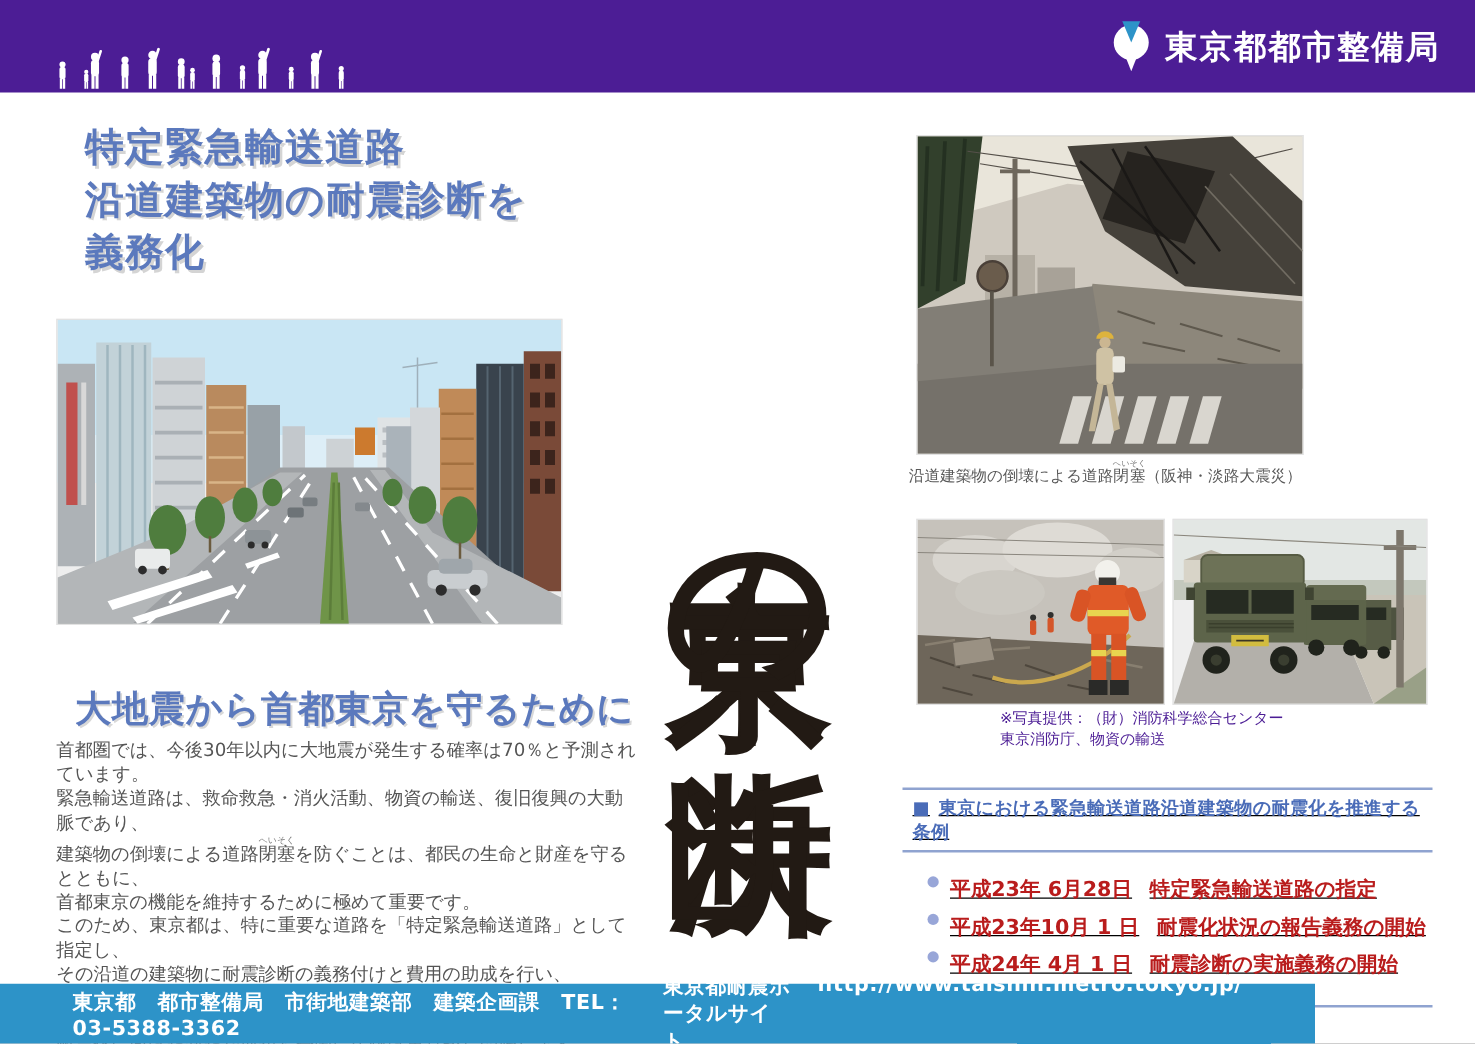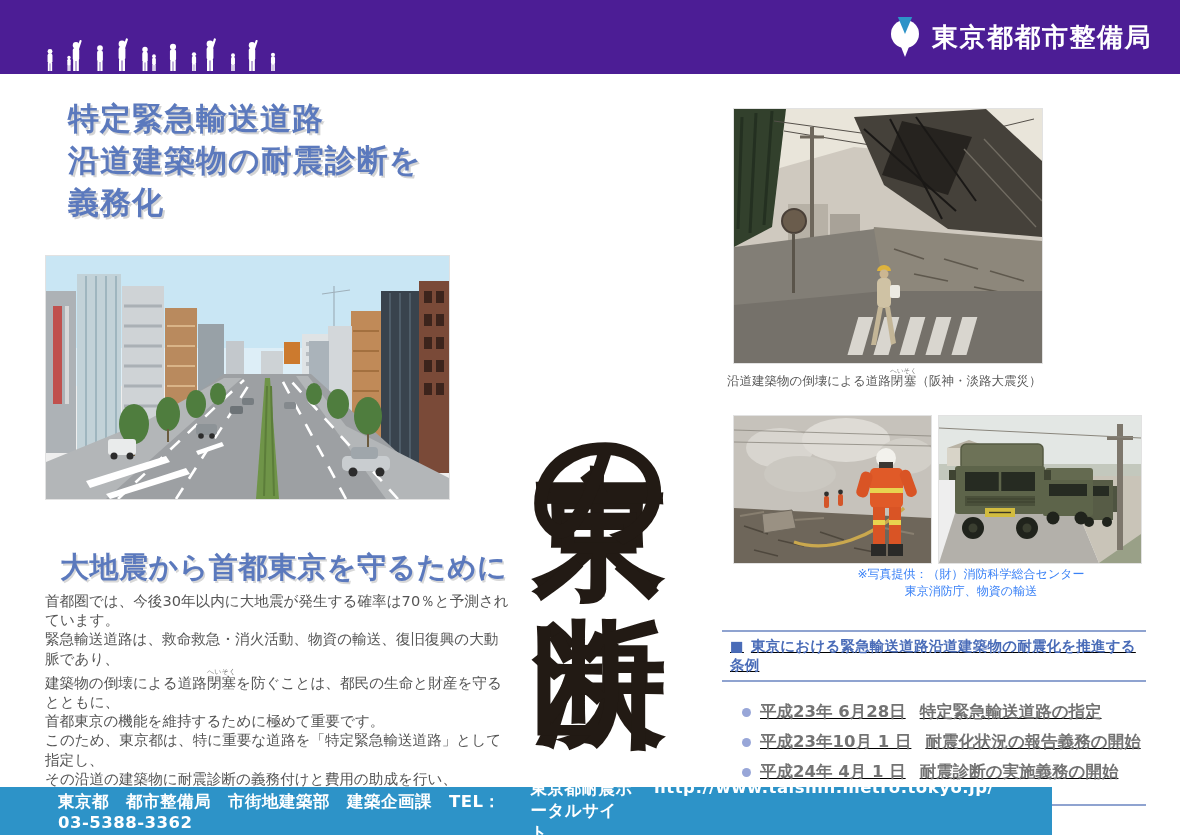--- a/index.html
+++ b/index.html
@@ -30,28 +30,28 @@
   .vtitle { position:absolute; left:502px; top:92px; width:198px; height:680px;
             writing-mode:vertical-rl; text-orientation:upright;
             font-size:134px; line-height:198px; font-weight:900; color:#221a14;
             letter-spacing:0; text-align:center; }
   
   .fig-quake { left:733px; top:108px; width:310px; height:256px; }
   .caption1 { position:absolute; left:727px; top:367px; width:430px; color:#595959; font-size:12.5px; }
   .caption1 ruby rt { font-size:6.5px; color:#777; }
   .fig-fire { left:733px; top:415px; width:199px; height:149px; }
   .fig-trucks { left:938px; top:415px; width:204px; height:149px; }
-  .credit { position:absolute; left:800px; top:566px; width:342px; text-align:center;
-            color:#3b82f6; font-size:12px; line-height:17px; }
+  .credit { position:absolute; left:800px; top:566px; width:342px; text-align:left;
+            color:#4c1d95; font-size:12px; line-height:17px; }
   .ordinance { position:absolute; left:722px; top:630px; width:424px; border-bottom:2px solid #8fa3d0;text-decoration:underline; }
   .ord-title { border-top:2px solid #8fa3d0; border-bottom:2px solid #8fa3d0;
                padding:5px 2px 5px 8px; color:#4a6cb8; font-size:14.5px; font-weight:800; letter-spacing:.2px; }
   .ord-title .sq { margin-right:7px; }
   .ord-list { padding:11px 0 13px 20px; }
-  .ord-item { display:flex; align-items:center; margin:8px 0; color:#737373; font-size:16.5px; font-weight:700; }
+  .ord-item { display:flex; margin:8px 0; color:#b91c1c; font-size:16.5px; font-weight:700; }
   .ord-dot { width:9px; height:9px; border-radius:50%; background:#98a6d8; margin-right:9px; flex:0 0 auto; }
   .ord-date { margin-right:14px; white-space:pre; }
   
   .footbar { position:absolute; left:0; bottom:0; width:1052px; height:48px; background:#2d93c8;
              display:flex; align-items:center; justify-content:space-between; padding:0 58px;
              color:#ffffff; font-size:16.5px; font-weight:700; letter-spacing:.5px; }
   .foot-right { display:flex; gap:20px; }
   .foot-url { color:#ffffff; text-decoration:none; }
 </style>
 </head>

